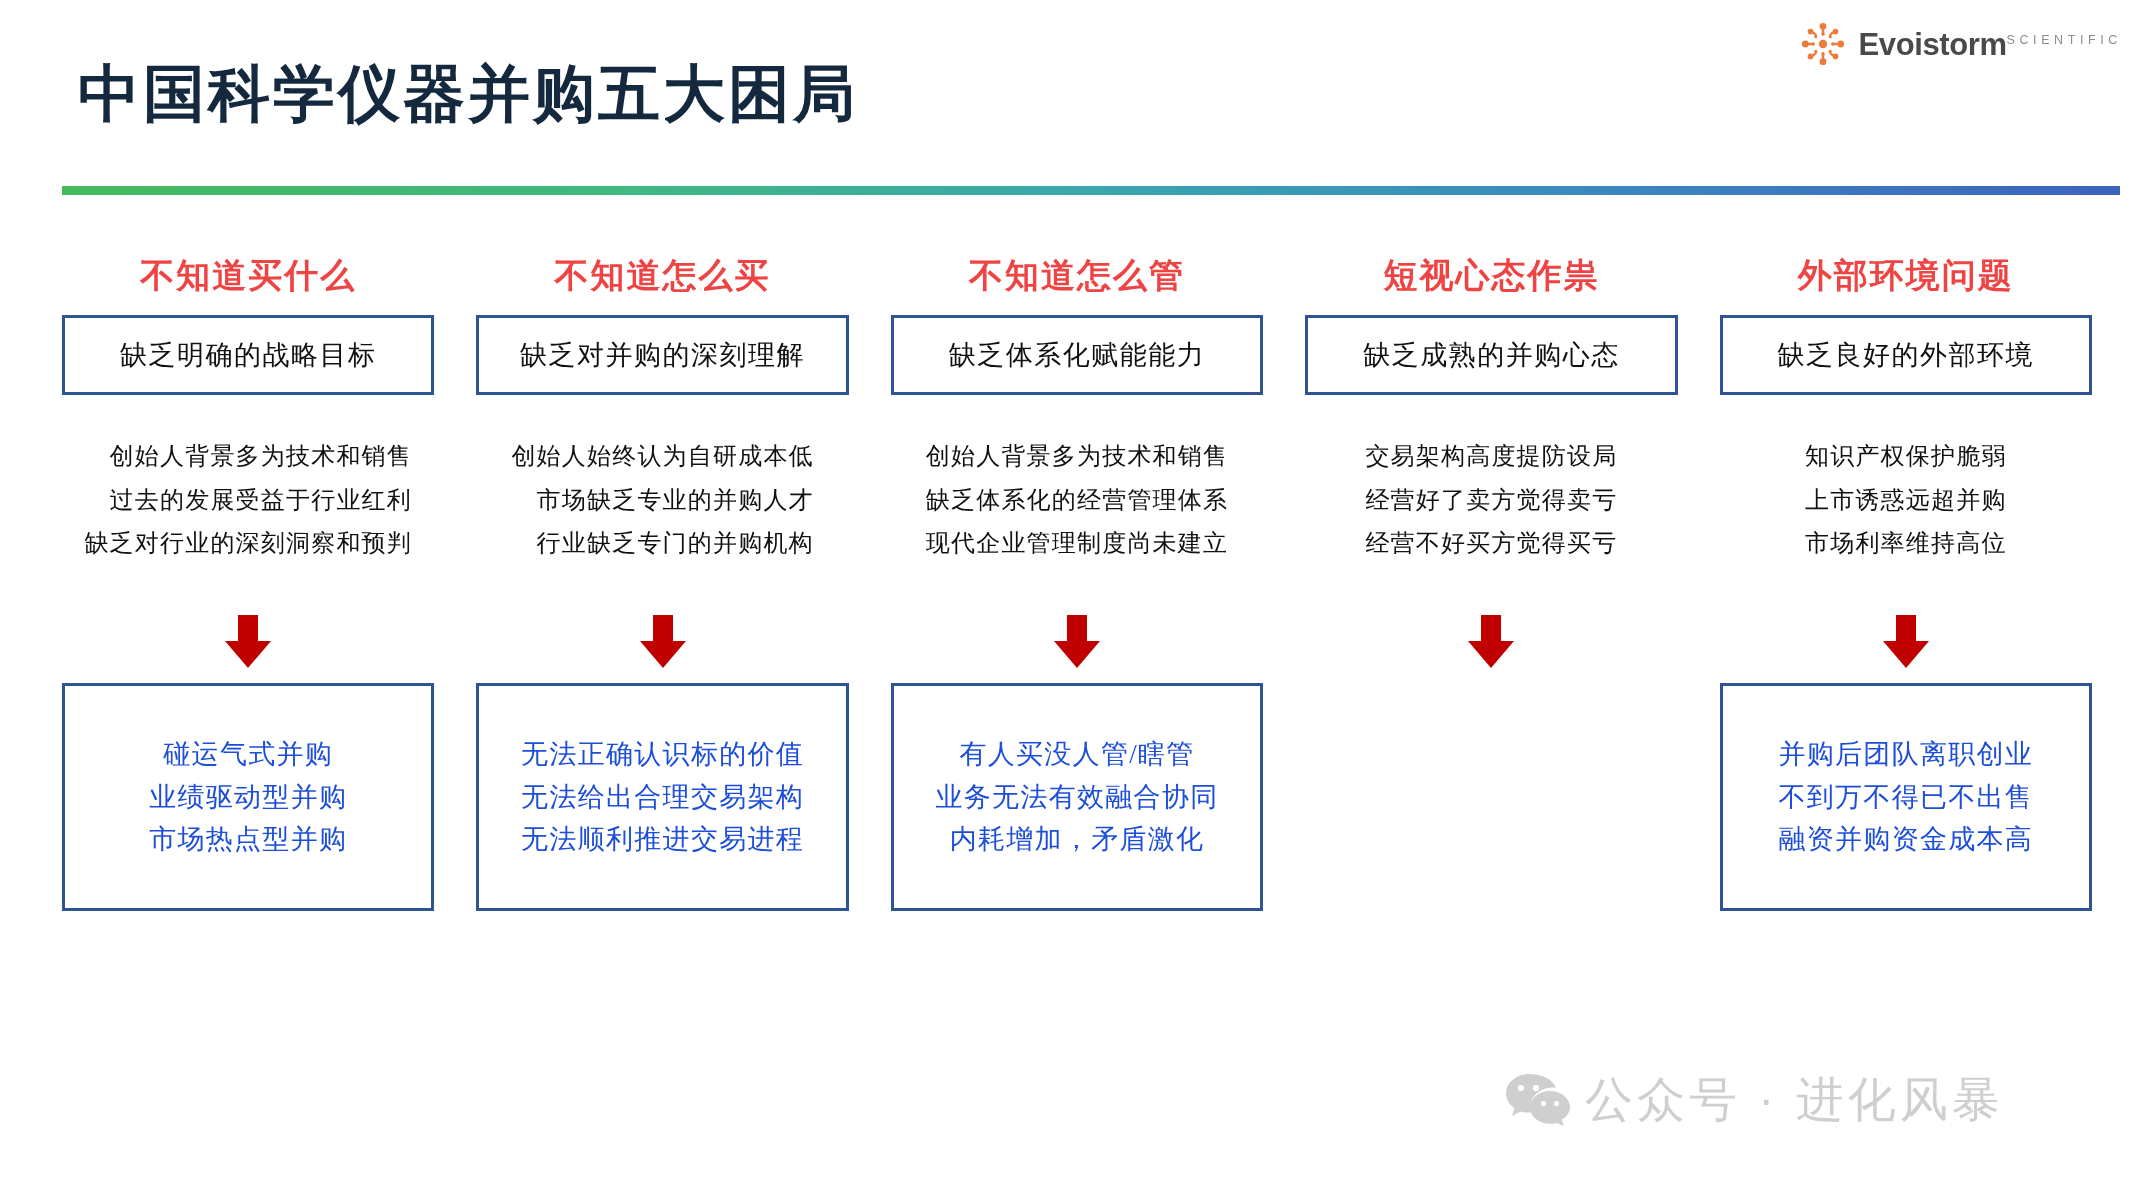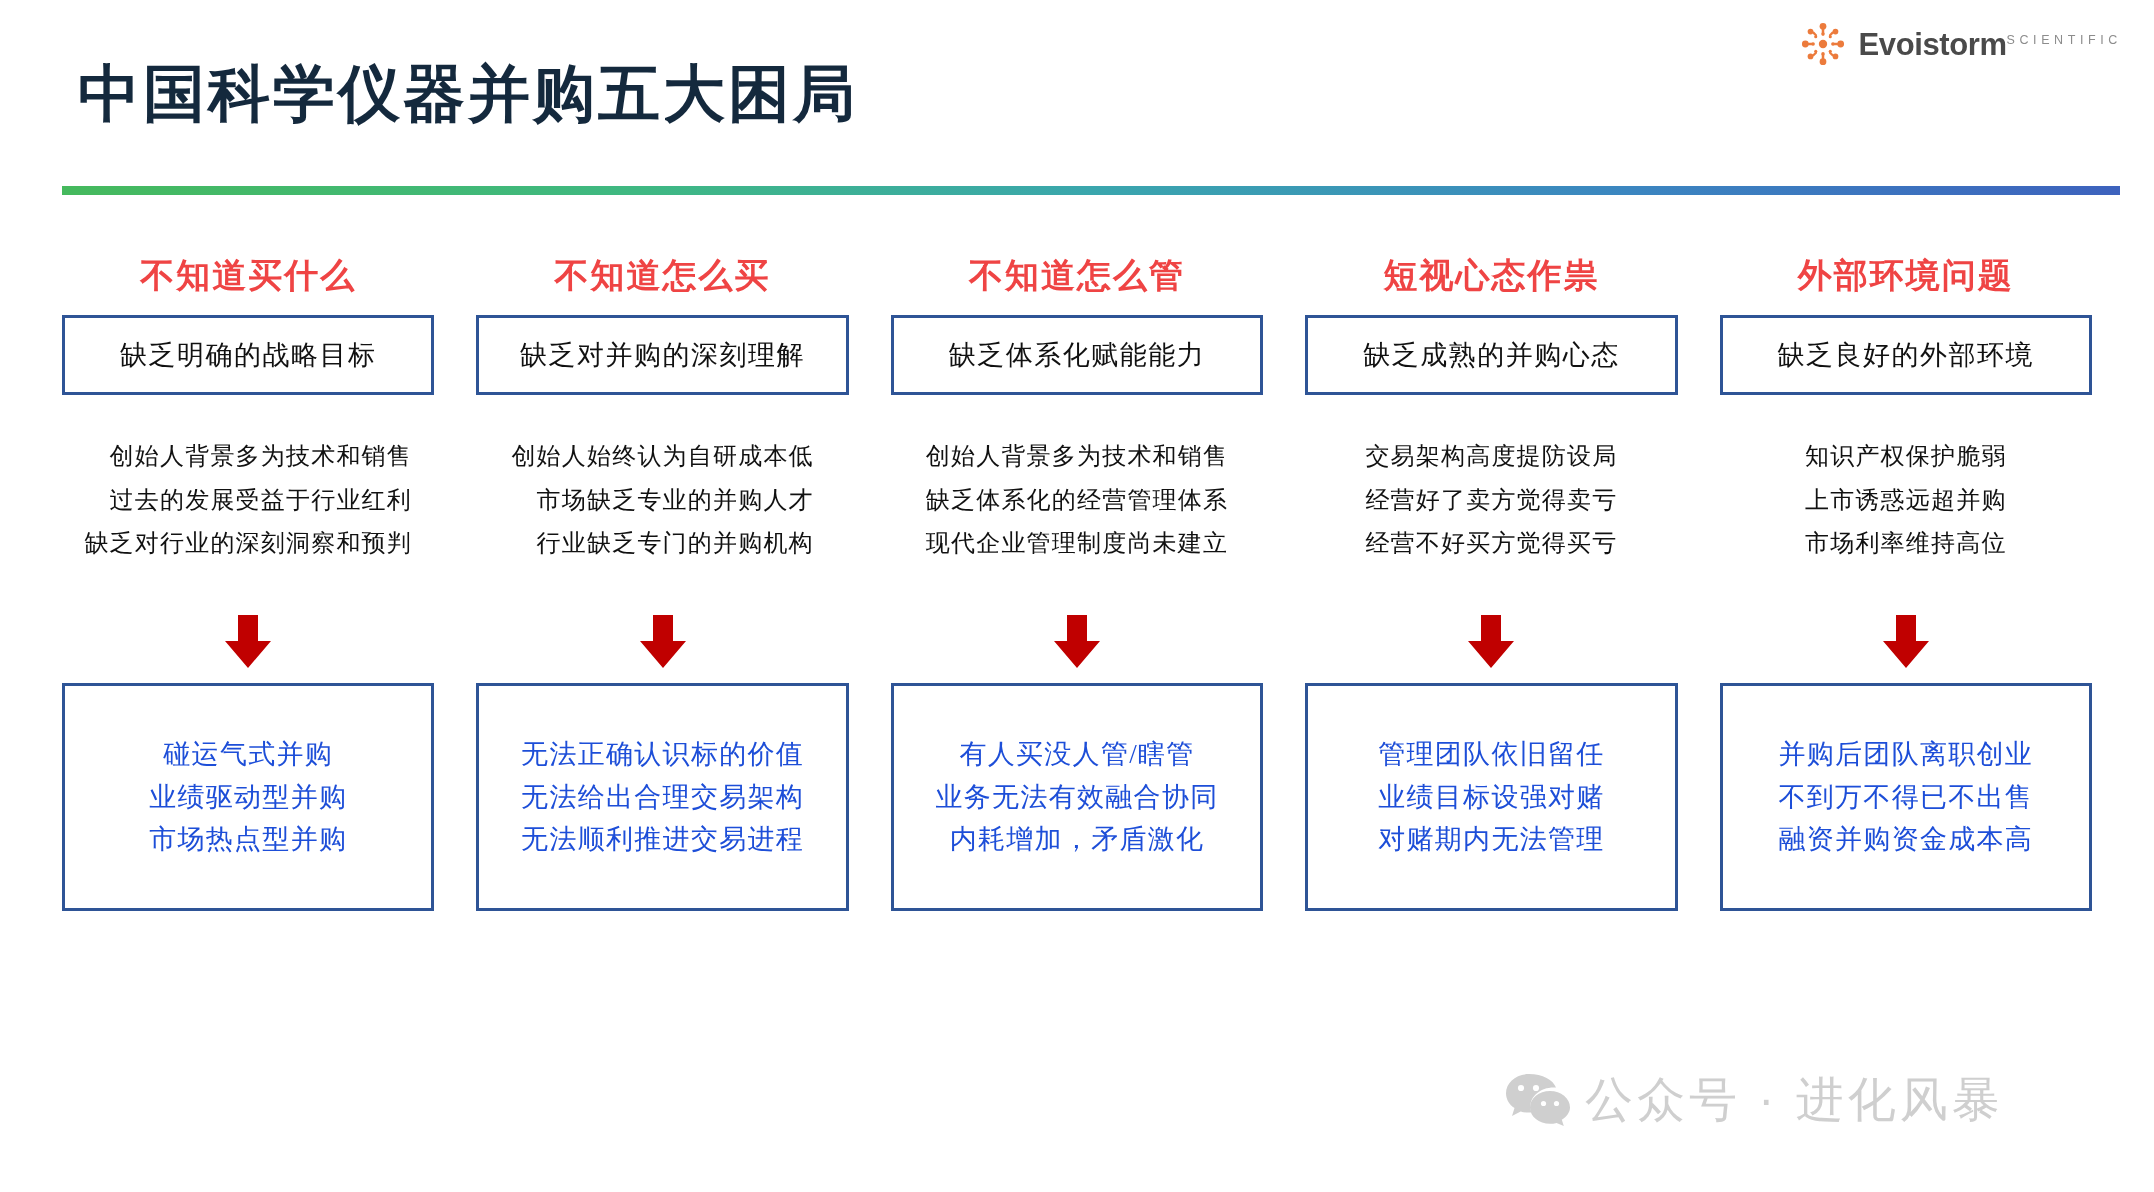--- a/index.html
+++ b/index.html
@@ -293,25 +293,20 @@
       <div class="bullets">
         <div>交易架构高度提防设局</div>
         <div>经营好了卖方觉得卖亏</div>
         <div>经营不好买方觉得买亏</div>
       </div>
       <div class="arrow-wrap">
         <svg class="arrow-down" width="62" height="62" viewBox="0 0 62 62">
           <polygon points="21,4 41,4 41,30 54,30 31,57 8,30 21,30" fill="#c00000"></polygon>
         </svg>
       </div>
-      <div class="result-box">
-        <div>管理团队依旧留任</div>
-        <div>业绩目标设强对赌</div>
-        <div>对赌期内无法管理</div>
-      </div>
     </div>
 
     <div class="col">
       <div class="col-header">外部环境问题</div>
       <div class="cause-box">
         <span>缺乏良好的外部环境</span>
       </div>
       <div class="bullets">
         <div>知识产权保护脆弱</div>
         <div>上市诱惑远超并购</div>

